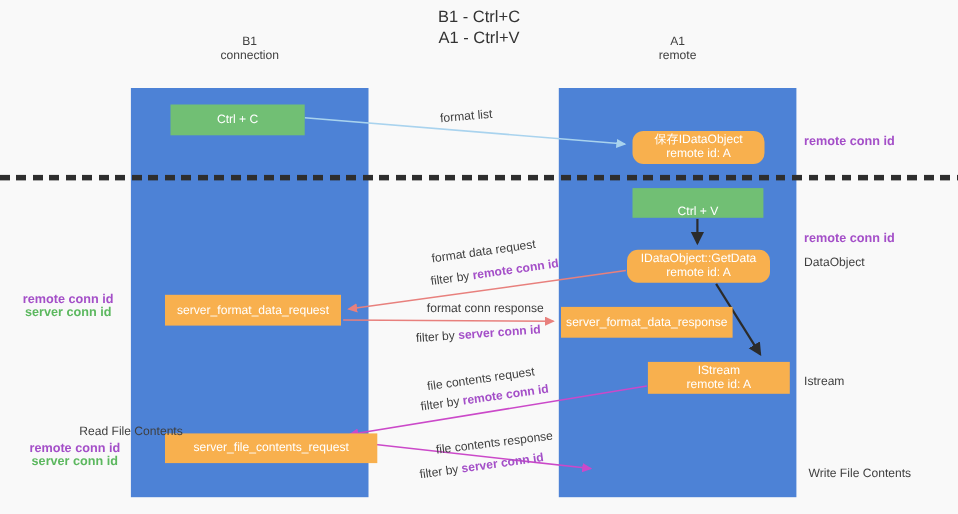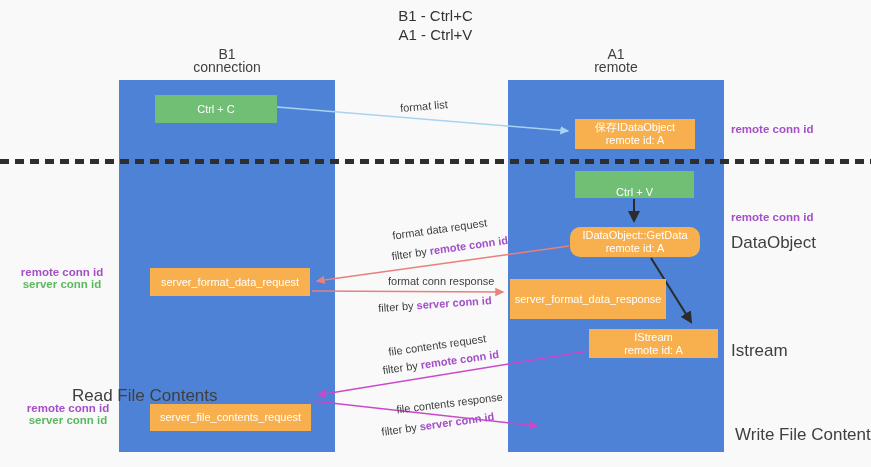--- a/index.html
+++ b/index.html
@@ -6,27 +6,27 @@
     --column-blue:#4d82d6; --box-orange:#f8b04e; --box-green:#71bf74;
     --arrow-salmon:#e8807d; --arrow-magenta:#cb49c9; --arrow-blue:#a9d3ee;
     --text-purple:#a44fc8; --text-green:#5cb85f; --text-dark:#3f3f3f;
     --bg:#f9f9f9; --dash:#2e2e2e;
   }
   *{margin:0;padding:0;box-sizing:border-box;}
   body{font-family:"Liberation Sans",sans-serif;background:#fff;}
   .canvas{position:relative;width:871px;height:467px;background:var(--bg);overflow:hidden;padding-left:45px;}
   .abs{position:absolute;}
   .title{left:0;top:6px;width:871px;text-align:center;font-size:15px;color:#333;line-height:19px;}
-  .col-header{width:216px;text-align:center;font-size:14px;color:var(--text-dark);line-height:13px;top:48px;}
+  .col-header{width:216px;text-align:center;font-size:11px;color:var(--text-dark);line-height:13px;top:32px;}
   .column{top:80px;width:216px;height:372px;background:var(--column-blue);}
   .dashline{left:0;top:159px;width:871px;height:5px;
     background:repeating-linear-gradient(90deg,var(--dash) 0 9px,transparent 9px 15px);}
   .gbox{background:var(--box-green);color:#fff;font-size:11px;display:flex;align-items:center;justify-content:center;}
   .obox{background:var(--box-orange);color:#fff;font-size:11px;display:flex;flex-direction:column;align-items:center;justify-content:center;line-height:13px;text-align:center;}
-  .slabel{font-size:17px;color:var(--text-dark);white-space:nowrap;}
+  .slabel{font-size:11px;color:var(--text-dark);white-space:nowrap;}
   .purple{color:var(--text-purple);font-weight:bold;}
   .green{color:var(--text-green);font-weight:bold;}
   .flow{font-size:11px;color:var(--text-dark);white-space:nowrap;transform-origin:center;}
   svg.arrows{position:absolute;left:0;top:0;width:871px;height:467px;pointer-events:none;}
   .ln-blue{stroke:var(--arrow-blue);stroke-width:1.4;fill:none;}
   .ln-black{stroke:#2b2b2b;stroke-width:2;fill:none;}
   .ln-salmon{stroke:var(--arrow-salmon);stroke-width:1.4;fill:none;}
   .ln-magenta{stroke:var(--arrow-magenta);stroke-width:1.4;fill:none;}
   .mk-blue{fill:var(--arrow-blue);} .mk-black{fill:#2b2b2b;}
   .mk-salmon{fill:var(--arrow-salmon);} .mk-magenta{fill:var(--arrow-magenta);}
@@ -79,39 +79,39 @@
     <line x1="313" y1="401" x2="537" y2="426" class="ln-magenta" marker-end="url(#mmagenta)"></line>
   </svg>
 
   <div class="abs gbox" style="left:155px;top:95px;width:122px;height:28px;">
     <span>Ctrl + C</span>
   </div>
   <div class="abs gbox" style="left:575px;top:171px;width:119px;height:27px;align-items:flex-end;">
     <span>Ctrl + V</span>
   </div>
 
-  <div class="abs obox" style="left:575px;top:119px;width:120px;height:30px;">
+  <div class="abs obox" style="left:575px;top:119px;width:120px;height:30px;border-radius:10px;">
     <div>保存IDataObject</div>
     <div>remote id: A</div>
   </div>
   <div class="abs obox" style="left:570px;top:227px;width:130px;height:30px;border-radius:10px;">
     <div>IDataObject::GetData</div>
     <div>remote id: A</div>
   </div>
   <div class="abs obox" style="left:150px;top:268px;width:160px;height:28px;">
     <div>server_format_data_request</div>
   </div>
-  <div class="abs obox" style="left:510px;top:279px;width:156px;height:40px;">
+  <div class="abs obox" style="left:510px;top:279px;width:156px;height:28px;">
     <div>server_format_data_response</div>
   </div>
   <div class="abs obox" style="left:589px;top:329px;width:129px;height:29px;">
     <div>IStream</div>
     <div>remote id: A</div>
   </div>
-  <div class="abs obox" style="left:150px;top:404px;width:161px;height:27px;">
+  <div class="abs obox" style="left:150px;top:394px;width:193px;height:27px;">
     <div>server_file_contents_request</div>
   </div>
 
   <div class="abs flow" style="left:400px;top:100px;transform:rotate(-5deg);">format list</div>
 
   <div class="abs flow" style="left:392px;top:223px;transform:rotate(-8deg);">format data request</div>
   <div class="abs flow" style="left:391px;top:242px;transform:rotate(-8deg);">
     <span>filter by </span><span class="purple">remote conn id</span>
   </div>
   <div class="abs flow" style="left:388px;top:275px;">format conn response</div>

